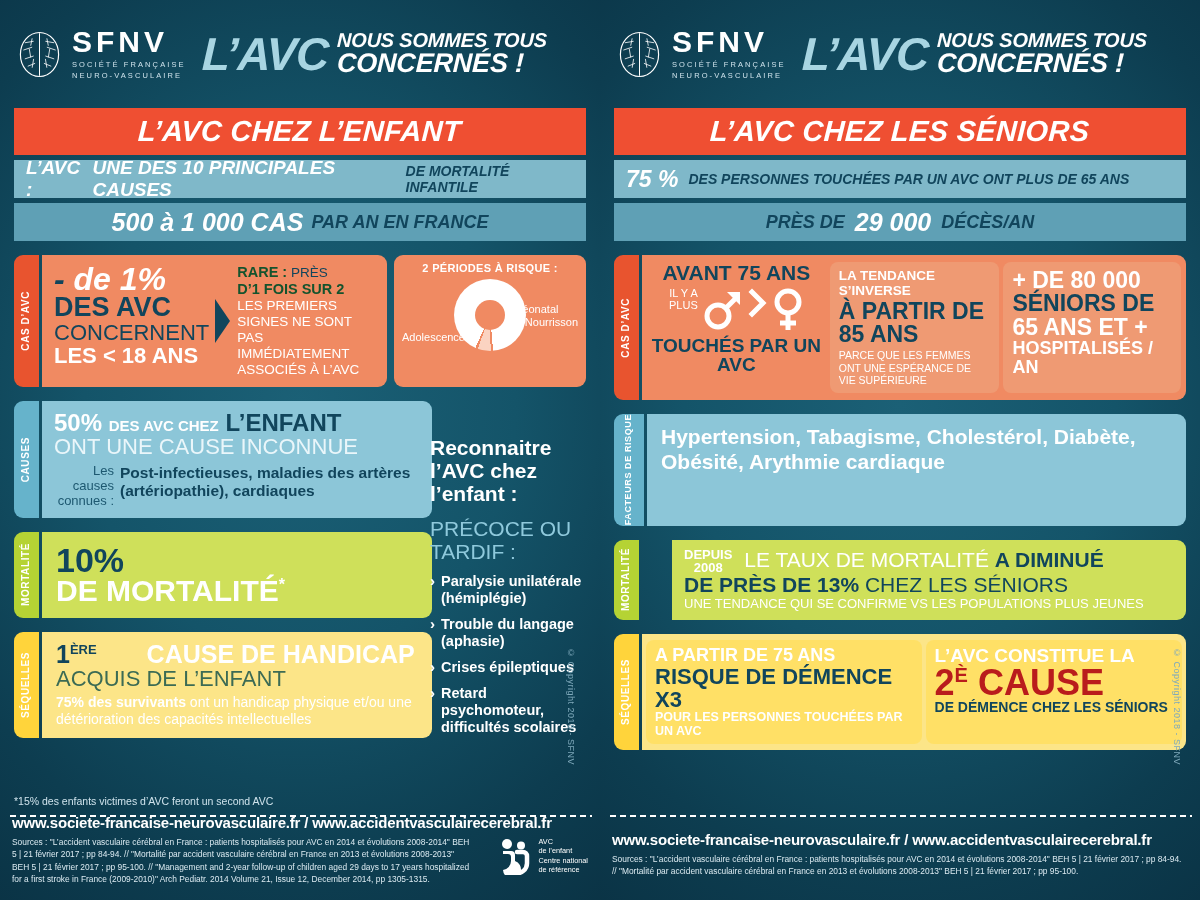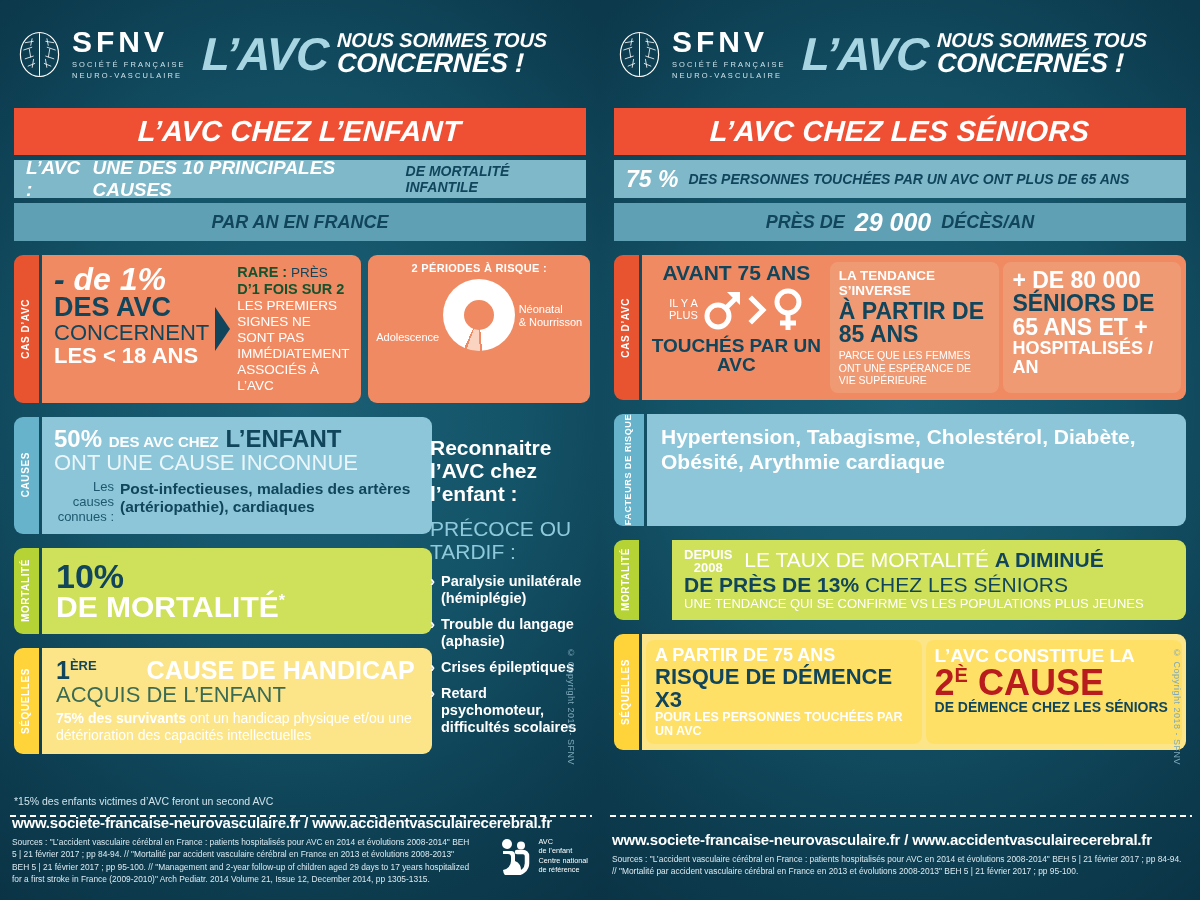--- a/index.html
+++ b/index.html
@@ -96,21 +96,21 @@
   .arrow{
     width:0;height:0;border-top:22px solid transparent;border-bottom:22px solid transparent;
     border-left:15px solid #11455c; align-self:center; margin:0 7px 0 0;
   }
   .cas-right{ font-size:13.5px; line-height:1.18; }
   .cas-right .b{ font-weight:800; color:#14532d; font-size:14.5px; }
   .cas-right .n{ color:#11455c; font-weight:400; }
   .cas-right .w{ color:#fff; }
 
   .donutbox{
-    width:222px; flex:none; background:#f08a62; border-radius:9px; margin-left:4px;
+    width:192px; flex:none; background:#f08a62; border-radius:9px; margin-left:4px;
     padding:7px 6px; position:relative;
   }
   .donut-title{ text-align:center; color:#fff; font-size:11px; font-weight:700; letter-spacing:.3px; }
   .donut-wrap{ position:relative; height:82px; margin-top:3px; }
   .donut{
     position:absolute; left:50%; top:2px; transform:translateX(-50%);
     width:72px; height:72px; border-radius:50%;
     background:conic-gradient(#ffffff 0deg 175deg, #f08a62 175deg 179deg,
                #fbd3c1 179deg 200deg, #f08a62 200deg 204deg, #ffffff 204deg 360deg);
   }
@@ -159,21 +159,21 @@
   .note{
     position:absolute; left:14px; top:795px; color:#cfe3ec; font-size:10.5px; z-index:3;
   }
 
   
   .s-cas{ display:flex; gap:4px; }
   .s-cas .c1{ flex:1.12; }
   .s-cas .c2{ flex:.95; background:#ef9a73; border-radius:8px; padding:7px 9px; }
   .s-cas .c3{ flex:1; background:#ef9a73; border-radius:8px; padding:7px 9px; }
   .s-cas .c1 .t1{ font-size:21px; font-weight:800; color:#11455c; text-align:center; line-height:1; }
-  .gender{ display:flex; align-items:center; justify-content:center; gap:4px; margin:5px 0 4px; }
+  .gender{ display:flex; align-items:flex-start; justify-content:center; gap:4px; margin:5px 0 4px; }
   .gender .ily{ color:#fff; font-size:11px; line-height:1.05; text-align:right; }
   .gender svg{ display:block; }
   .s-cas .c1 .t3{ font-size:19px; font-weight:800; color:#11455c; text-align:center; line-height:1; font-stretch:condensed; }
   .s-cas .c2 .a{ font-size:13.5px; font-weight:800; color:#fff; line-height:1.08; }
   .s-cas .c2 .b{ font-size:23px; font-weight:800; color:#11455c; line-height:1; margin-top:2px; }
   .s-cas .c2 .c{ font-size:10.5px; color:#fff; line-height:1.18; margin-top:3px; font-stretch:condensed; }
   .s-cas .c3 .a{ font-size:23px; font-weight:800; color:#fff; line-height:1.02; }
   .s-cas .c3 .b{ font-size:23px; font-weight:800; color:#11455c; line-height:1.02; }
   .s-cas .c3 .c{ font-size:18px; font-weight:800; color:#fff; line-height:1.05; font-stretch:condensed; }
 
@@ -251,20 +251,21 @@
         <span>L’AVC CHEZ L’ENFANT</span>
       </div>
 
       <div class="strip s1">
         <span class="big cond" style="margin-right:5px">L’AVC :</span>
         <span class="big cond" style="margin-right:7px">UNE DES 10 PRINCIPALES CAUSES</span>
         <span class="dark sm">DE MORTALITÉ INFANTILE</span>
       </div>
 
       <div class="strip s2">
+        <span class="big" style="margin-right:8px">500 à 1 000 CAS</span>
         <span class="dark">PAR AN EN FRANCE</span>
       </div>
 
       <div class="row">
         <div class="tab orange">
           <span>CAS D’AVC</span>
         </div>
         <div class="card orange" style="border-radius:0 9px 9px 0;">
           <div class="cas-body">
             <div class="cas-left">

